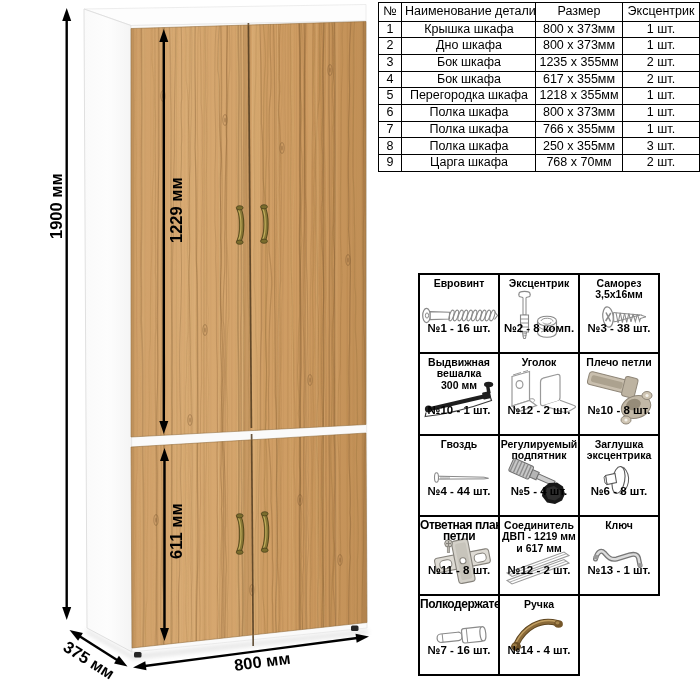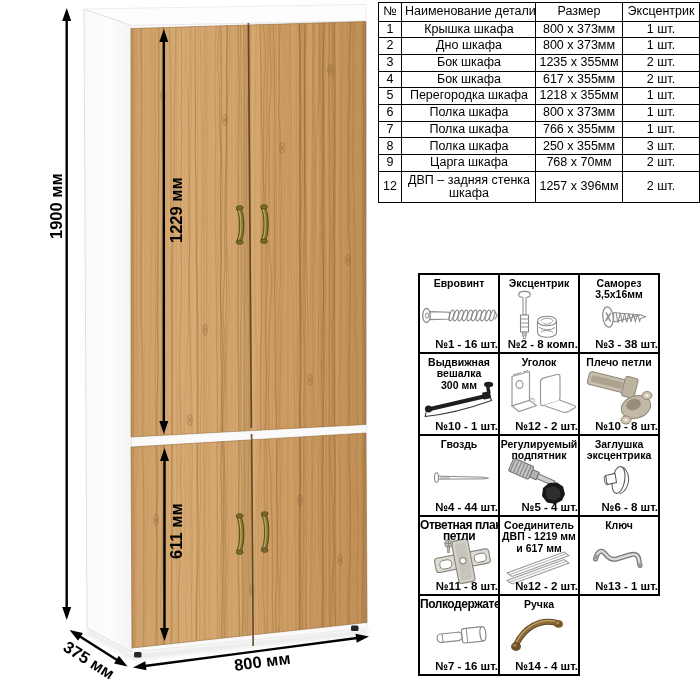--- a/index.html
+++ b/index.html
@@ -16,21 +16,21 @@
 .parts tr.tall { height:31.5px; }
 .parts col.w0 { width:23px; } .parts col.w1 { width:134px; } .parts col.w2 { width:87px; } .parts col.w3 { width:77px; }
 .hw { left:418px; top:273px; width:240px; color:#000; }
 .hw td { border:2px solid #000; width:80px; height:79px; position:relative; vertical-align:top; overflow:hidden; }
 .hw tr:nth-child(2) td { height:82px; }
 .hw tr:nth-child(3) td { height:81px; }
 .hw tr:nth-child(5) td { height:80px; }
 .hw td.empty { border:none; }
 .hw .ttl { text-align:center; font-weight:bold; font-size:10.5px; line-height:11.5px; padding-top:2.5px; position:relative; z-index:2; white-space:nowrap;}
 .hw .tight { letter-spacing:-0.45px; font-size:12px; }
-.hw .lbl { position:absolute; bottom:2px; left:0; width:100%; text-align:right; font-weight:bold; font-size:11.5px; }
+.hw .lbl { position:absolute; bottom:18px; left:0; width:100%; text-align:center; font-weight:bold; font-size:11.5px; }
 .hw .ic { position:absolute; left:0; top:0; }
 </style></head>
 <body>
 <div id="page">
 
 <svg width="700" height="700" viewBox="0 0 700 700" style="position:absolute;left:0;top:0;">
 <defs>
 <linearGradient id="woodg" x1="0" y1="0" x2="1" y2="0">
           <stop offset="0" stop-color="#cf9f68"></stop>
           <stop offset="0.25" stop-color="#d8aa73"></stop>
@@ -420,26 +420,20 @@
           <td class="name">Полка шкафа</td>
           <td class="c">250 х 355мм</td>
           <td class="c">3 шт.</td>
         </tr>
 <tr>
           <td class="c num">9</td>
           <td class="name">Царга шкафа</td>
           <td class="c">768 х 70мм</td>
           <td class="c">2 шт.</td>
         </tr>
-<tr class="tall">
-          <td class="c num">12</td>
-          <td class="name">ДВП – задняя стенка шкафа</td>
-          <td class="c">1257 х 396мм</td>
-          <td class="c">2 шт.</td>
-        </tr>
 </tbody>
     </table>
 
 <table class="hw">
 <tbody>
         <tr>
 <td>
             <div class="ttl">Евровинт</div>
             <svg class="ic" width="80" height="80" viewBox="0 0 80 80">
               <ellipse cx="6.5" cy="40.5" rx="3.8" ry="7.2" fill="#fff" stroke="#8a8a8a" stroke-width="1.2"></ellipse>

